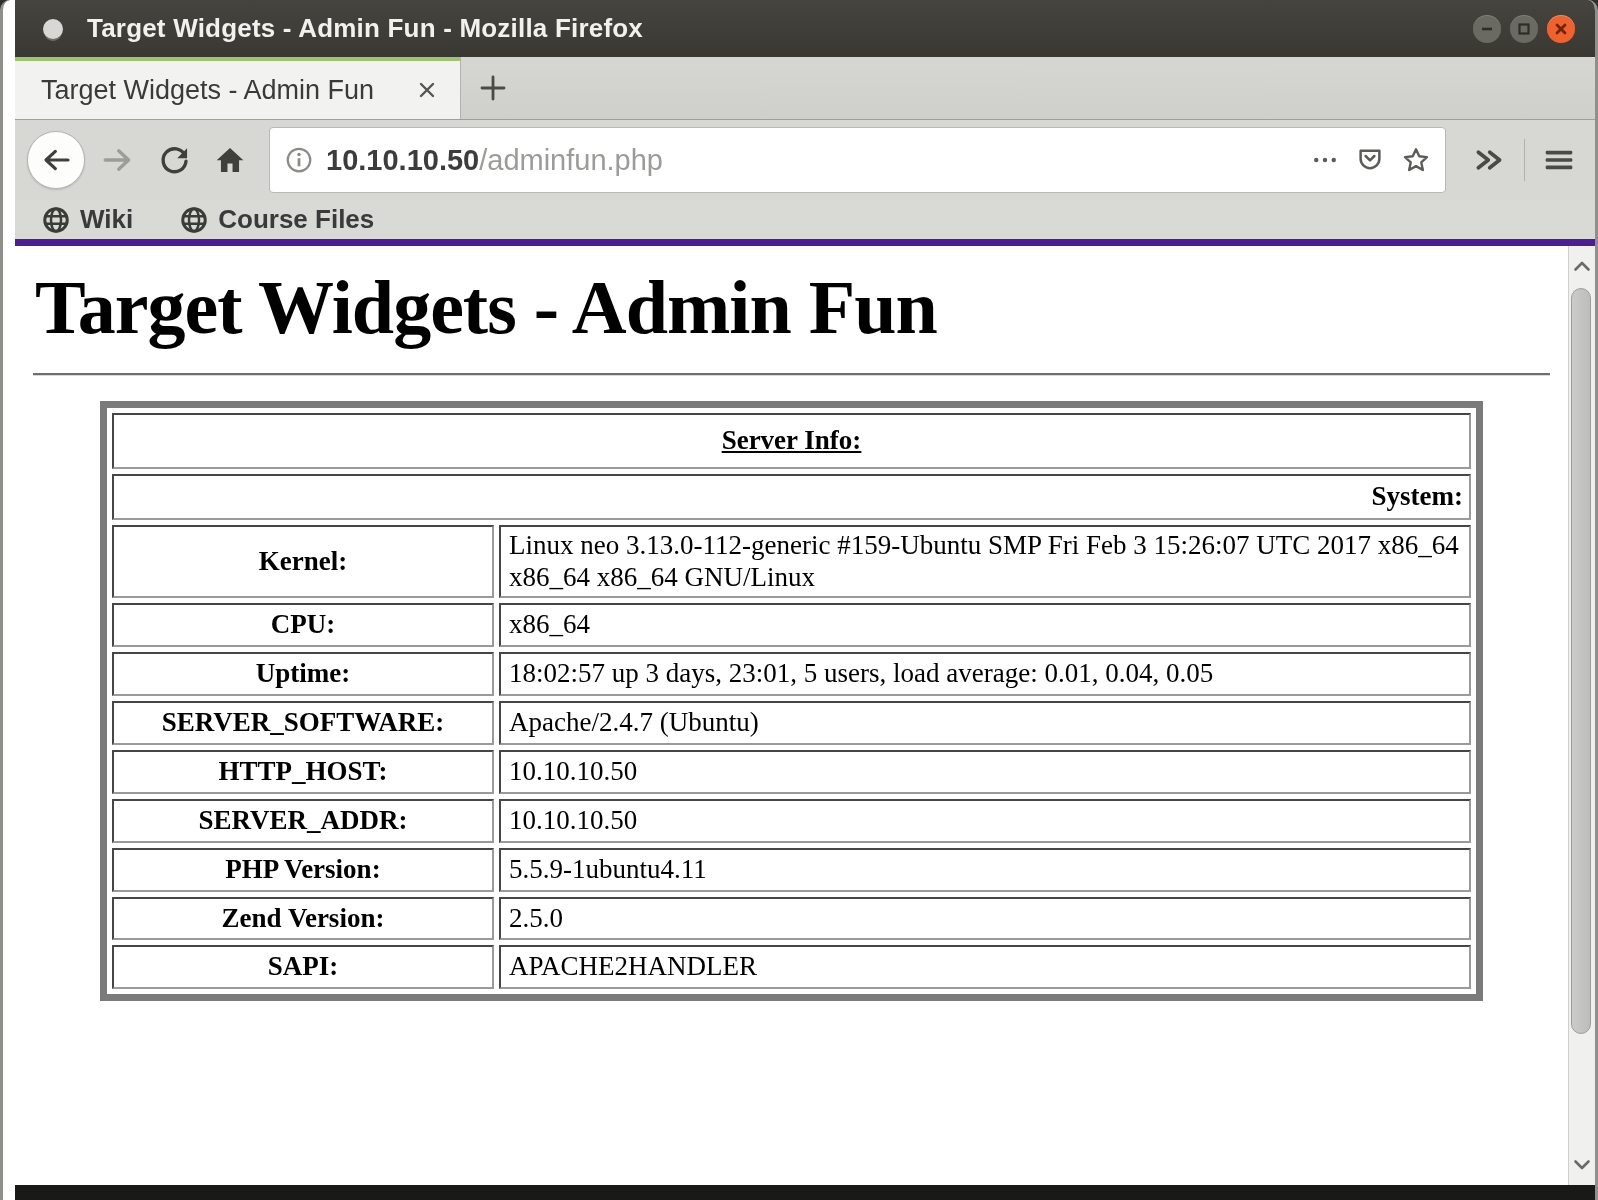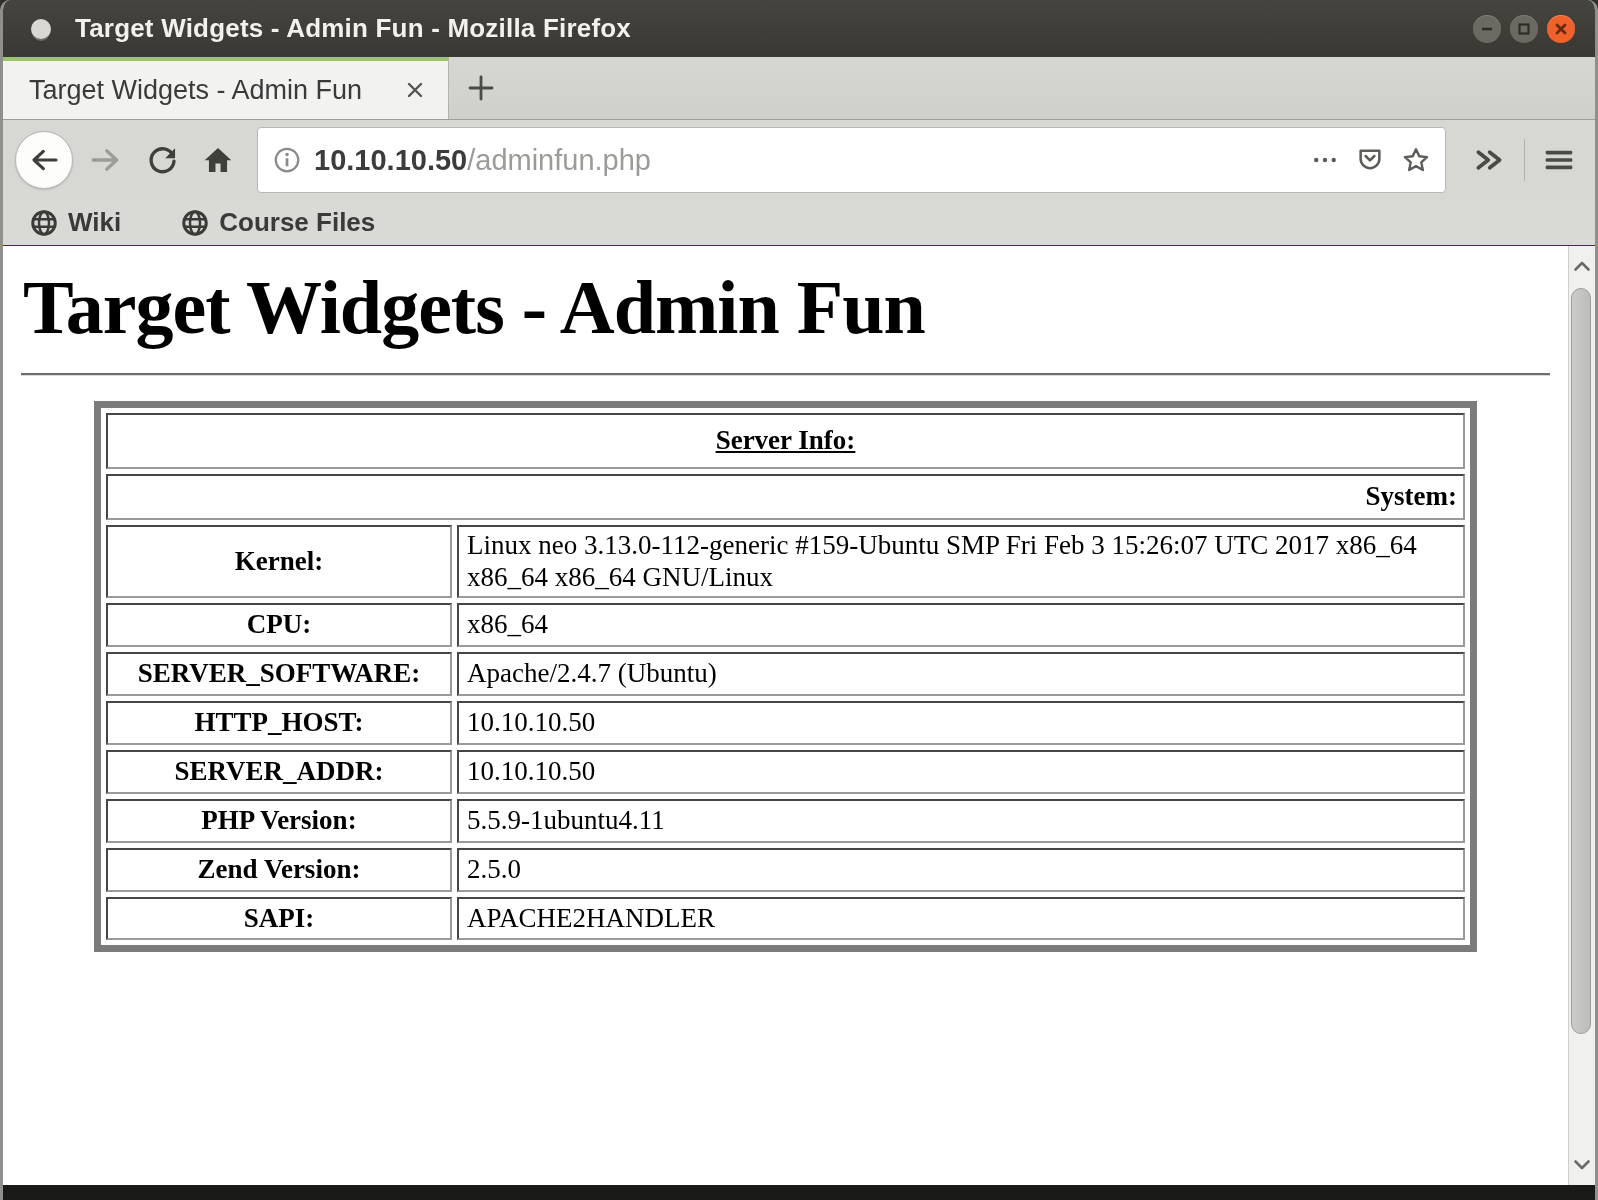--- a/index.html
+++ b/index.html
@@ -1,21 +1,21 @@
 <!DOCTYPE html>
 <html><head>
 <meta charset="utf-8">
 <style>
   * { box-sizing: border-box; margin: 0; padding: 0; }
   html,body { background:#2e2e2c; }
   body { width:1598px; height:1200px; overflow:hidden; font-family:"Liberation Sans", sans-serif; }
 
   .window { width:1598px; height:1200px; display:flex; flex-direction:column;
             border-left:3px solid #8f8f8b; border-right:3px solid #8f8f8b;
-            border-radius:10px 10px 0 0; overflow:hidden; background:#fff; }
+            border-radius:10px 10px 0 0; overflow:hidden; background:#fff;padding-left:12px; }
 
   
   .titlebar { height:57px; flex:0 0 57px; background:linear-gradient(#45443f,#393833);
               display:flex; align-items:center; padding:0 14px; position:relative; }
   .win-icon { width:20px; height:20px; border-radius:50%; background:#d8d7d3;
               margin-left:14px; box-shadow:0 3px 0 -1px rgba(255,255,255,0.25); }
   .win-title { color:#f2f1ee; font-weight:bold; font-size:26px; margin-left:24px;
                letter-spacing:0.2px; white-space:nowrap; }
   .win-controls { position:absolute; right:20px; top:50%; transform:translateY(-50%);
                   display:flex; gap:9px; }
@@ -51,42 +51,42 @@
   .url-text { font-size:29px; margin-left:12px; white-space:nowrap; }
   .url-host { color:#3c3c3c; font-weight:600; }
   .url-path { color:#9b9b98; }
   .url-spacer { flex:1; }
   .url-icon { display:flex; align-items:center; justify-content:center; cursor:pointer;
               margin-left:16px; }
   .sep { width:1px; height:42px; background:#b1b1ad; margin:0 18px; }
 
   
   .bookmarksbar { height:46px; flex:0 0 46px; background:#d9d9d6;
-                  border-bottom:1px solid #4c1d95; display:flex; align-items:center;
-                  padding-left:26px; gap:59px; }
+                  border-bottom:7px solid #4c1d95; display:flex; align-items:center;
+                  padding-left:26px; gap:46px; }
   .bookmark { display:flex; align-items:center; gap:9px; cursor:pointer; }
   .bookmark-label { font-size:26px; font-weight:600; color:#3a3a3a; white-space:nowrap; }
 
   
   .content-row { flex:1; display:flex; min-height:0; background:#fff; }
   .content { flex:1; overflow:hidden; background:#fff; color:#000;
              font-family:"Liberation Serif", serif; }
   .page-heading { font-size:76px; font-weight:bold; margin:18px 20px 22px 20px;
                   font-family:"Liberation Serif", serif; letter-spacing:-1px; }
   .rule { margin:0 18px; border:none; height:2px; background:#6e6e6e;
           box-shadow:0 1px 0 #d9d9d9; }
 
   table.server-info { width:1383px; margin:26px auto 0 auto; border-collapse:separate;
                       border-spacing:5px; border:7px solid #7b7b7b; background:#fff; }
   table.server-info td { border:2px inset #9a9a9a; font-size:27px; line-height:1.18;
                          vertical-align:middle; }
   td.tbl-title { text-align:center; font-weight:bold; font-size:46px; padding:10px 6px; }
   td.tbl-title span { text-decoration:underline; }
   td.section { text-align:right; font-weight:bold; padding:5px 6px;margin-left:48px; }
-  td.lbl { width:346px; text-align:center; font-weight:bold; padding:4px 6px; }
+  td.lbl { width:382px; text-align:center; font-weight:bold; padding:4px 6px; }
   td.val { text-align:left; padding:3px 4px 3px 8px; }
 
   .scrollbar { flex:0 0 26px; background:#f0f0ee; border-left:1px solid #cfcfcc;
                position:relative; display:flex; flex-direction:column;
                align-items:center; }
   .sb-arrow { width:26px; height:40px; display:flex; align-items:center;
               justify-content:center; cursor:pointer; flex:0 0 auto; }
   .sb-arrow.down { position:absolute; bottom:0; }
   .sb-thumb { position:absolute; top:42px; left:2px; width:20px; height:746px;
               background:linear-gradient(90deg,#cbcbc9,#bdbdbb);
@@ -243,20 +243,24 @@
         </tr>
         <tr>
           <td class="lbl">Kernel:</td>
           <td class="val">Linux neo 3.13.0-112-generic #159-Ubuntu SMP Fri Feb 3 15:26:07 UTC 2017 x86_64 x86_64 x86_64 GNU/Linux</td>
         </tr>
         <tr>
           <td class="lbl">CPU:</td>
           <td class="val">x86_64</td>
         </tr>
         <tr>
+          <td class="lbl">Uptime:</td>
+          <td class="val">18:02:57 up 3 days, 23:01, 5 users, load average: 0.01, 0.04, 0.05</td>
+        </tr>
+        <tr>
           <td class="lbl">SERVER_SOFTWARE:</td>
           <td class="val">Apache/2.4.7 (Ubuntu)</td>
         </tr>
         <tr>
           <td class="lbl">HTTP_HOST:</td>
           <td class="val">10.10.10.50</td>
         </tr>
         <tr>
           <td class="lbl">SERVER_ADDR:</td>
           <td class="val">10.10.10.50</td>

